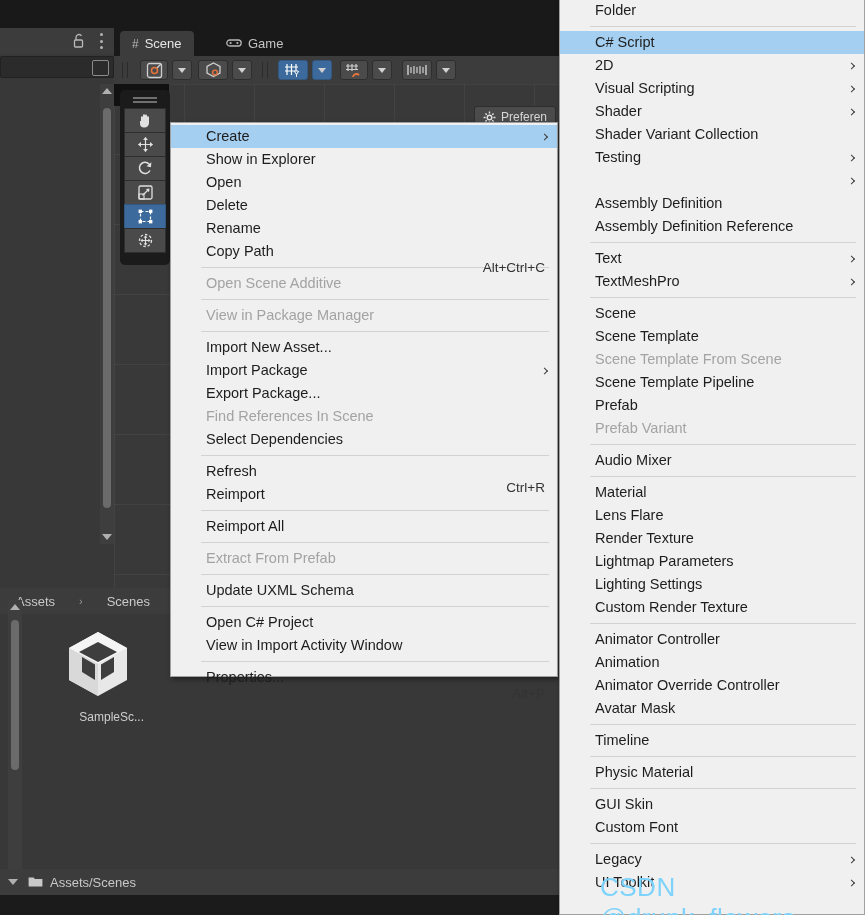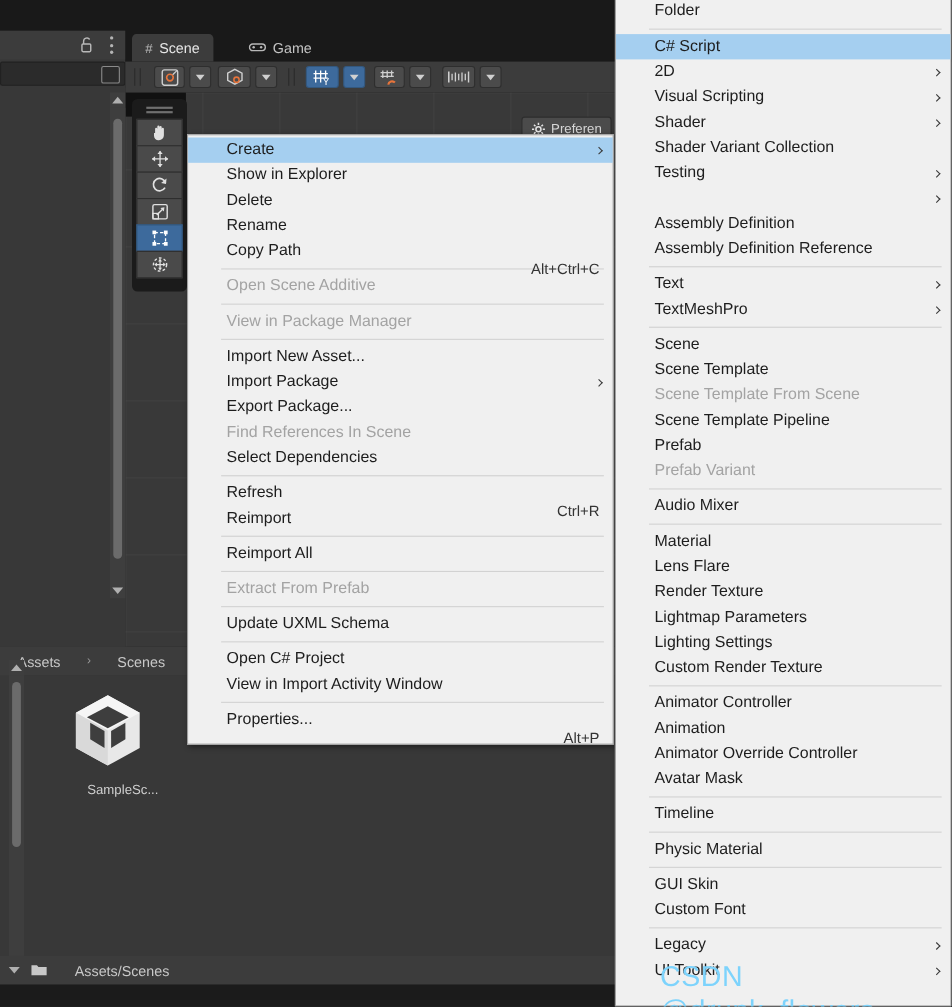--- a/index.html
+++ b/index.html
@@ -83,21 +83,21 @@
   .proj-head { position:absolute; left:0; top:0; width:865px; height:26px; background:#3c3c3c;
                display:flex; align-items:center; }
   .crumbs { display:flex; align-items:center; gap:24px; margin-left:16px; color:#c8c8c8; font-size:13px; }
   .crumb-sep { color:#9a9a9a; font-size:11px; }
   .proj-body { position:absolute; left:22px; top:26px; width:843px; height:267px; background:#383838; }
   .asset { position:absolute; left:30px; top:14px; width:92px; text-align:center; }
   .asset .lbl { margin-top:6px; font-size:12px; color:#cfcfcf;text-align:right; }
   .statusbar { position:absolute; left:0; top:869px; width:865px; height:26px; background:#3c3c3c;
                display:flex; align-items:center; }
   .statusbar .sb-arrow { margin:0 10px 0 8px; }
-  .sb-text { color:#c8c8c8; font-size:13px; display:flex; align-items:center; gap:25px; }
+  .sb-text { color:#c8c8c8; font-size:13px; display:flex; align-items:center; gap:7px; }
   .page-bottom { position:absolute; left:0; top:895px; width:865px; height:20px; background:#1b1b1b; }
 
   
   .menu { position:absolute; background:#f0f0f0; border:1px solid #a0a0a0;
           box-shadow: 2px 2px 5px rgba(0,0,0,.45); font-size:14.5px; color:#1d1d1d; }
   .menu-ctx  { left:170px; top:122px; width:388px; height:555px; padding:2px 0; }
   .menu-sub  { left:559px; top:-4px; width:306px; height:919px; padding:2px 0; }
 
   .mi { position:relative; height:23px; display:flex; align-items:center;
         padding:0 12px 0 35px; white-space:nowrap; }
@@ -331,20 +331,23 @@
 
   <div class="menu menu-ctx" id="ctx-menu">
       <div class="mi hl">
         <span class="lbl">Create</span>
         <span class="chev"></span>
       </div>
       <div class="mi">
         <span class="lbl">Show in Explorer</span>
       </div>
       <div class="mi">
+        <span class="lbl">Open</span>
+      </div>
+      <div class="mi">
         <span class="lbl">Delete</span>
       </div>
       <div class="mi">
         <span class="lbl">Rename</span>
       </div>
       <div class="mi">
         <span class="lbl">Copy Path</span>
         <span class="sc">Alt+Ctrl+C</span>
       </div>
       <div class="sep"></div>

